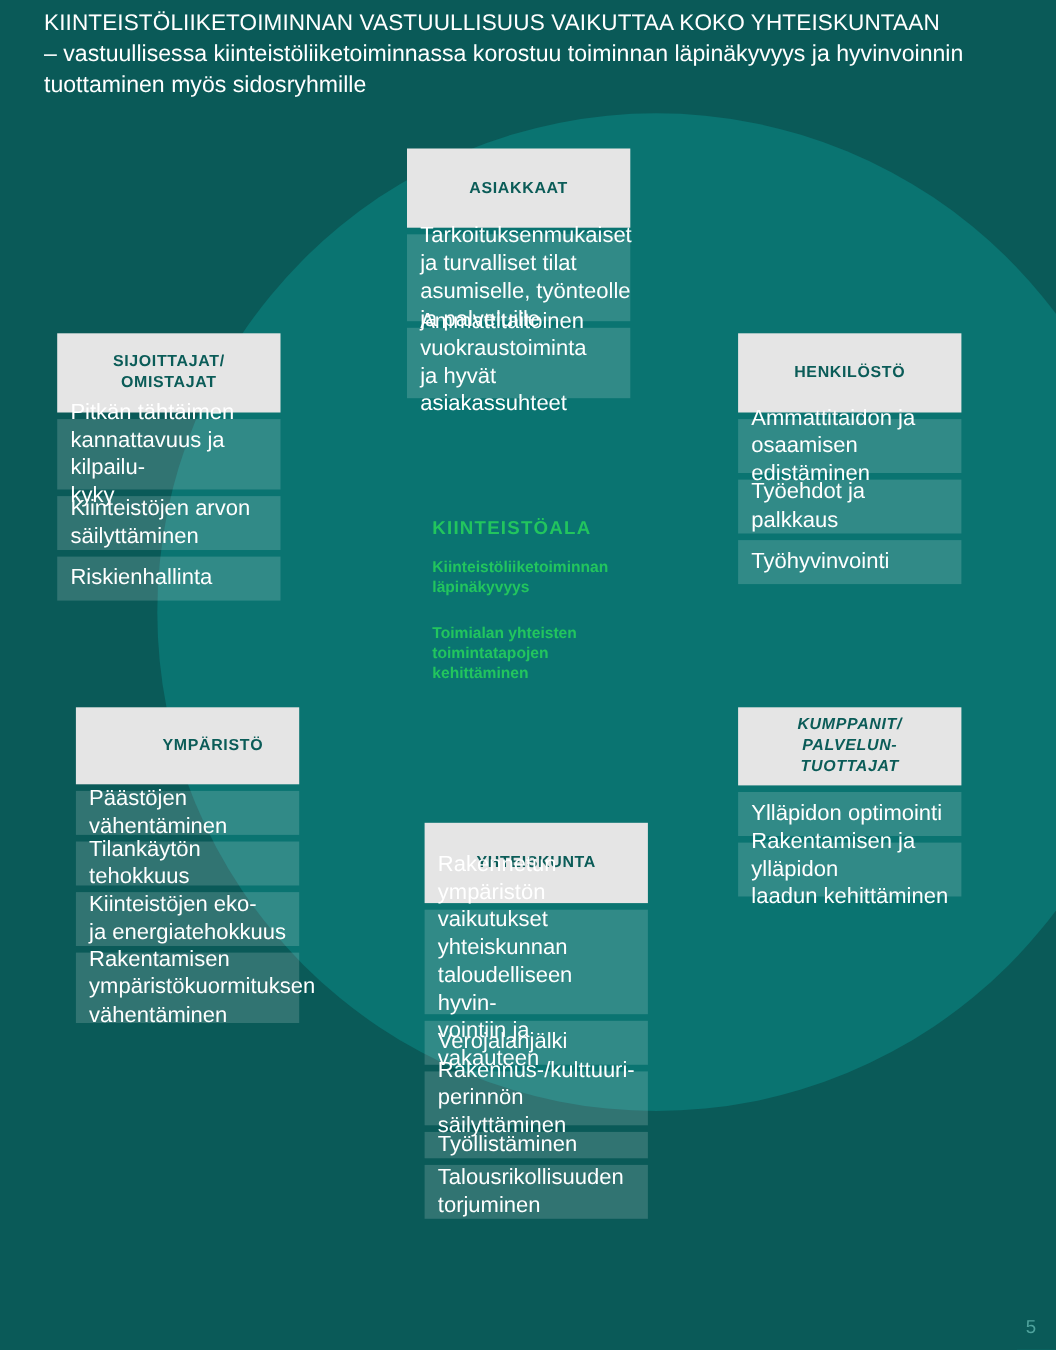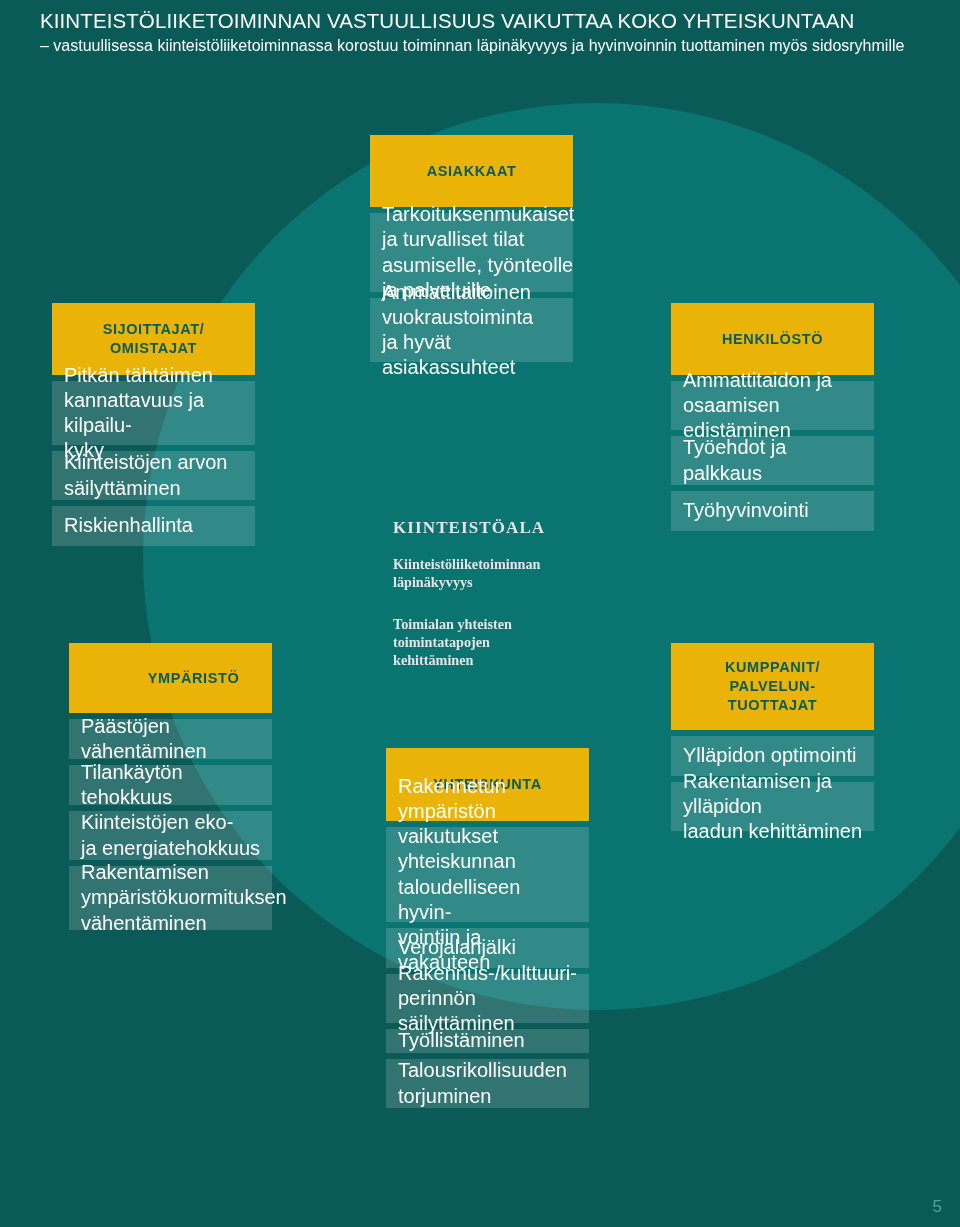--- a/index.html
+++ b/index.html
@@ -41,34 +41,34 @@
     color: #ffffff;
     font-size: 20.5px;
     line-height: 1.24;
     font-weight: 400;
     letter-spacing: .1px;
     margin: 0 0 2px 0;
     white-space: nowrap;
   }
   #header .subtitle {
     color: #ffffff;
-    font-size: 16px;
+    font-size: 21px;
     line-height: 1.36;
     font-weight: 400;
     margin: 0;
     max-width: 895px;
   }
 
   
   .col {
     position: absolute;
     z-index: 4;
   }
   .head-box {
-    background: #eab308;
+    background: #e5e5e5;
     color: #0b5c58;
     font-weight: bold;
     font-size: 14.5px;
     letter-spacing: .6px;
     text-align: center;
     display: flex;
     align-items: center;
     justify-content: center;
     line-height: 1.3;
     box-sizing: border-box;
@@ -82,25 +82,24 @@
     padding: 9px 11px 9px 12px;
     display: flex;
     align-items: center;
     margin-top: 6px;
   }
 
   
   #center-core {
     position: absolute;
     left: 393px;
-    top: 518px;
+    top: 470px;
     width: 210px;
     z-index: 4;
-    color: #e5e5e5;
-    font-family: Liberation Serif, serif;
+    color: #22c55e;
   }
   #center-core .core-title {
     font-weight: bold;
     font-size: 17px;
     letter-spacing: 1.1px;
     margin-bottom: 18px;
   }
   #center-core .core-line {
     font-weight: bold;
     font-size: 14.2px;
@@ -157,21 +156,21 @@
 
 <div class="col" id="col-ymparisto" style="left:69px; top:643px; width:203px;">
   <div class="head-box" style="height:70px;padding-left:46px;">YMPÄRISTÖ</div>
   <div class="item-box" style="height:40px;">Päästöjen vähentäminen</div>
   <div class="item-box" style="height:40px;">Tilankäytön tehokkuus</div>
   <div class="item-box" style="height:49px;">Kiinteistöjen eko-<br>ja energiatehokkuus</div>
   <div class="item-box" style="height:64px;">Rakentamisen<br>ympäristökuormituksen<br>vähentäminen</div>
 </div>
 
 <div class="col" id="col-kumppanit" style="left:671px; top:643px; width:203px;">
-  <div class="head-box" style="height:87px;">KUMPPANIT/<br>PALVELUN-<br>TUOTTAJAT</div>
+  <div class="head-box" style="height:71px;font-style:italic;">KUMPPANIT/<br>PALVELUN-<br>TUOTTAJAT</div>
   <div class="item-box" style="height:40px;">Ylläpidon optimointi</div>
   <div class="item-box" style="height:49px;">Rakentamisen ja ylläpidon<br>laadun kehittäminen</div>
 </div>
 
 <div class="col" id="col-yhteiskunta" style="left:386px; top:748px; width:203px;">
   <div class="head-box" style="height:73px;">YHTEISKUNTA</div>
   <div class="item-box" style="height:95px;">Rakennetun ympäristön<br>vaikutukset yhteiskunnan<br>taloudelliseen hyvin-<br>vointiin ja vakauteen</div>
   <div class="item-box" style="height:40px;">Verojalanjälki</div>
   <div class="item-box" style="height:49px;">Rakennus-/kulttuuri-<br>perinnön säilyttäminen</div>
   <div class="item-box" style="height:24px;">Työllistäminen</div>

